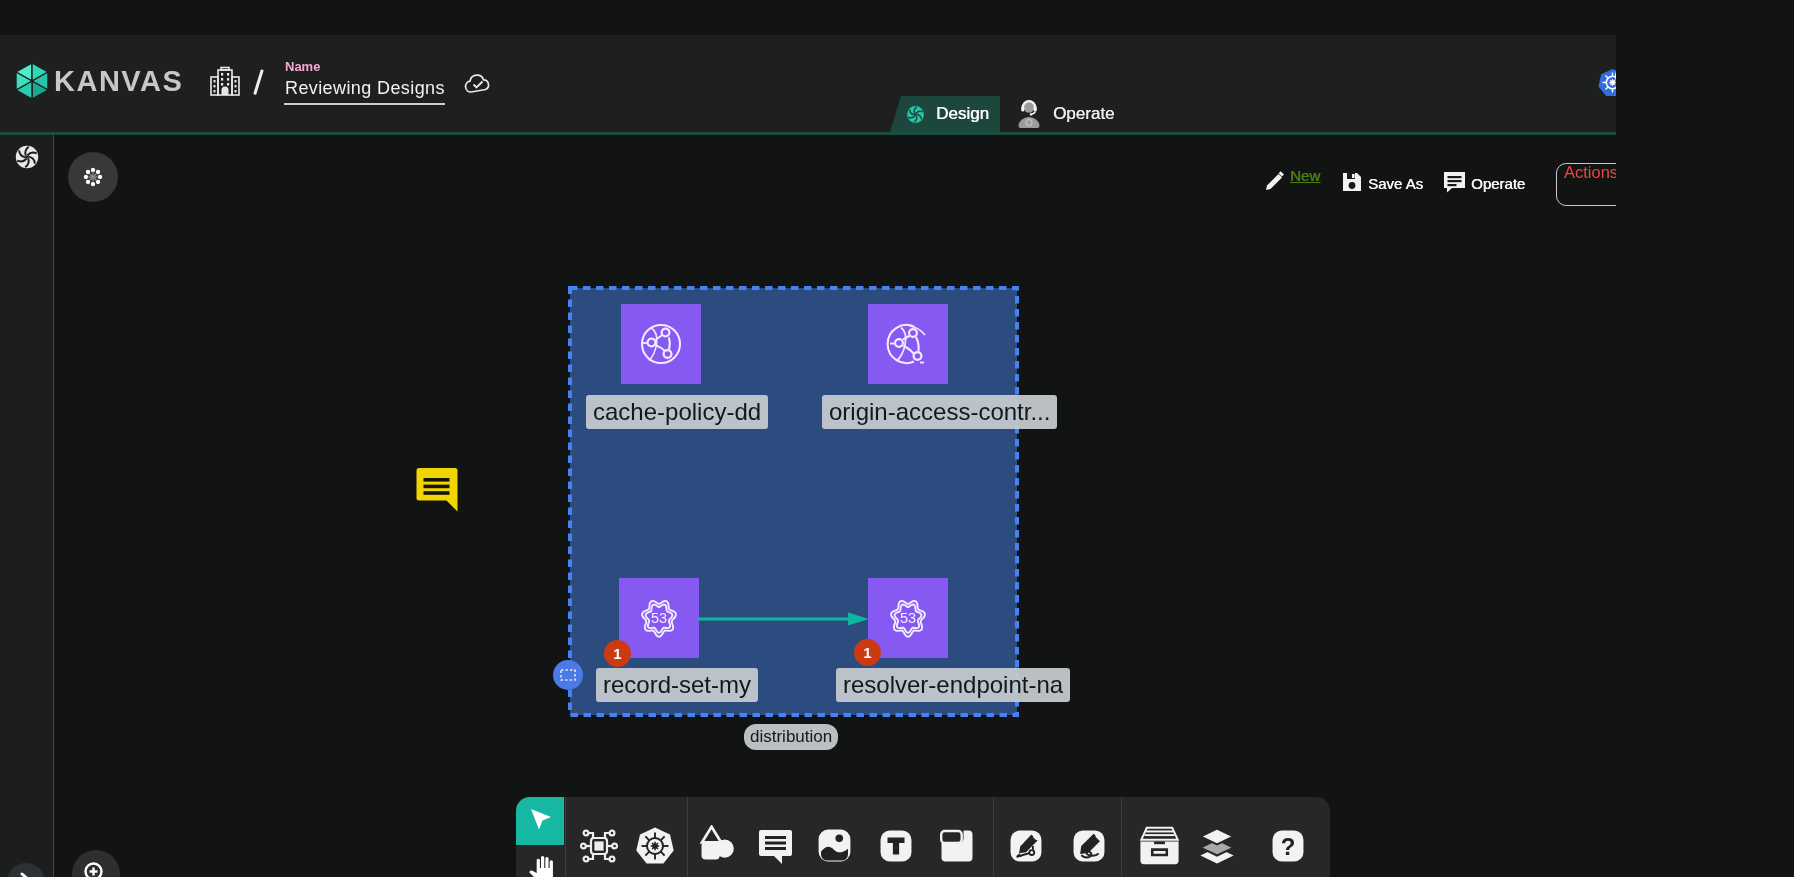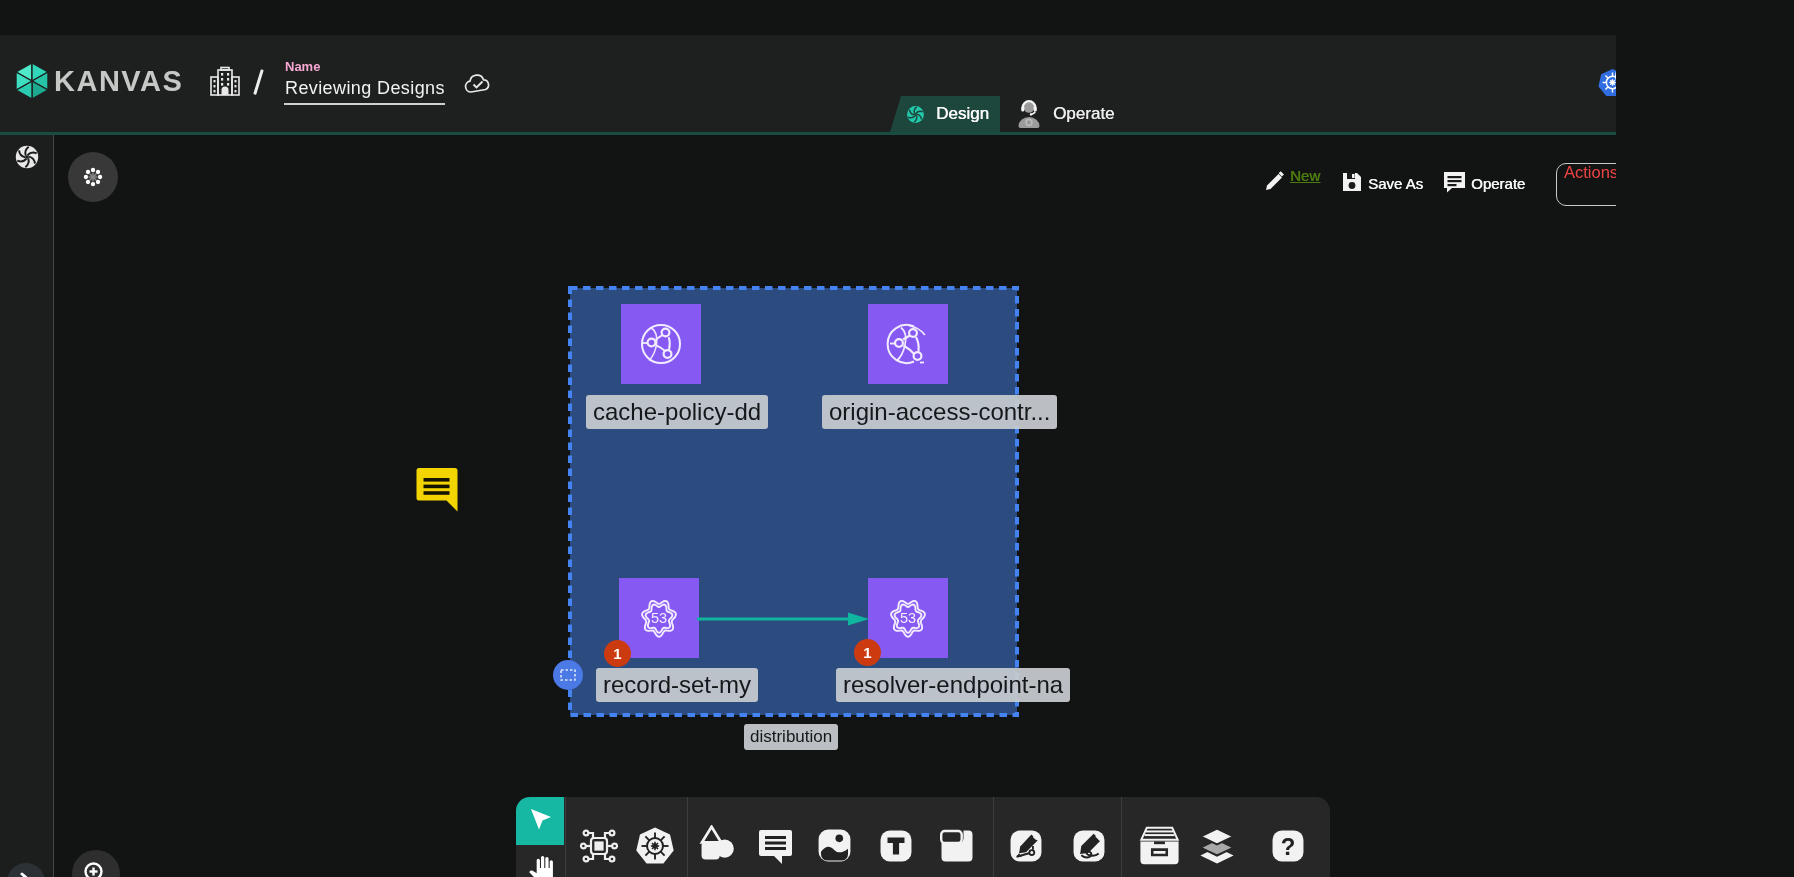--- a/index.html
+++ b/index.html
@@ -36,21 +36,21 @@
   #toolcircle{left:68px;top:117px;width:50px;height:50px;}
   #expandcircle{left:7px;top:828px;width:38px;height:38px;background:#2c3136;}
   #zoomcircle{left:72px;top:815px;width:48px;height:48px;background:#2e2e2e;}
   #pennibcircle{left:1726px;top:815px;width:51px;height:51px;background:#2e2e2e;}
   .node{position:absolute;width:80px;height:80px;background:#8759f3;}
   .nodelabel{position:absolute;background:rgba(198,202,206,0.94);color:#15181b;
      font-size:24px;padding:3px 7px;border-radius:3px;white-space:nowrap;}
   .badge{position:absolute;width:27px;height:27px;border-radius:50%;background:#cc3b10;
      color:#fff;font-size:15px;font-weight:bold;text-align:center;line-height:27px;}
   #distlabel{left:744px;top:689px;background:rgba(198,202,206,0.94);color:#15181b;
-     font-size:17px;padding:3px 6px;border-radius:3px;}
+     font-size:17px;padding:3px 6px;border-radius:12px;}
   
   #dock{left:516px;top:762px;width:814px;height:96px;background:#272727;border-radius:14px;}
   .docksep{position:absolute;top:0;width:1px;height:96px;background:#3c3c3c;}
   #cursortile{left:0;top:0;width:48px;height:48px;background:#16b8a4;border-radius:14px 0 0 0;}
   
   #bottomstrip{left:0;top:873px;width:1794px;height:4px;background:#373737;}
   #rightstrip{left:1792px;top:100px;width:1.6px;height:777px;background:#6e6e6e;}
 </style>
 </head>
 <body>

